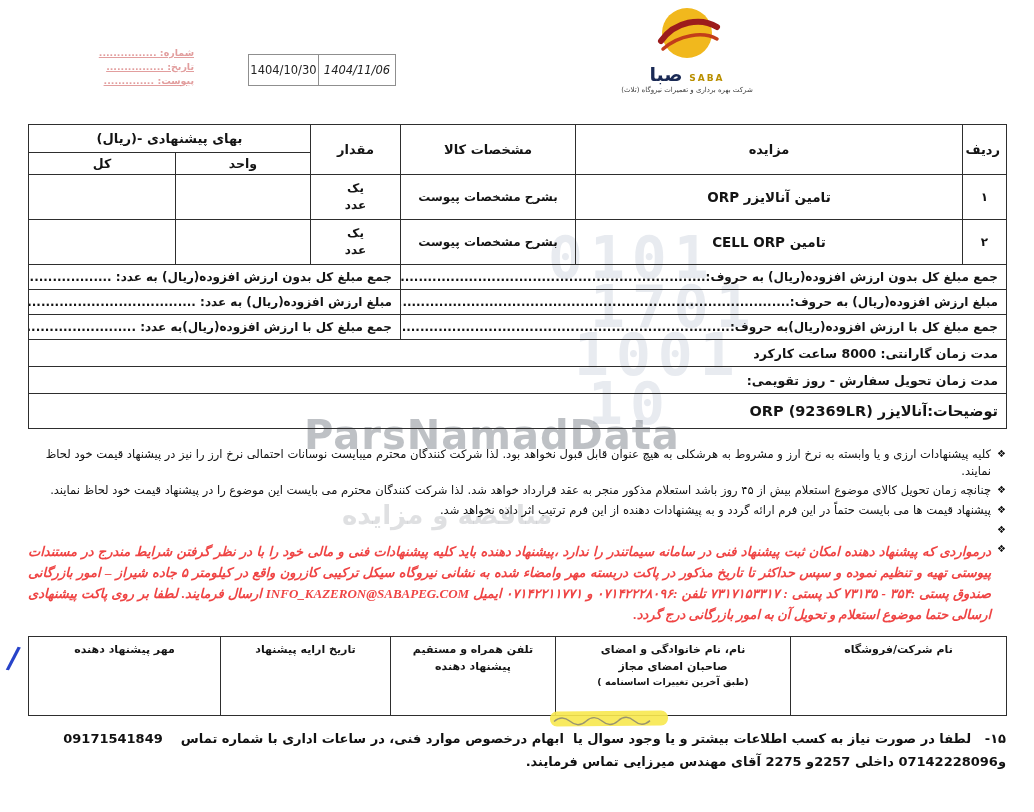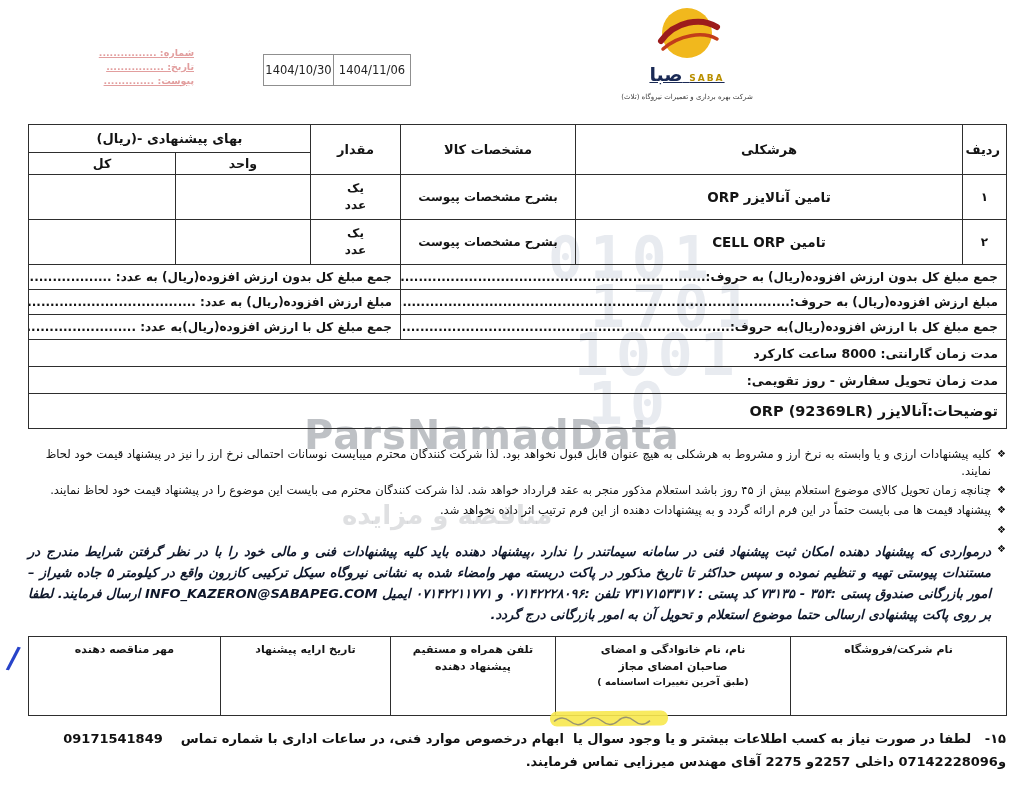--- a/index.html
+++ b/index.html
@@ -17,32 +17,32 @@
   .wm-digits .d3{margin-left:26px;}
   .wm-digits .d4{margin-left:40px;}
   .wm-brand{position:absolute;left:304px;top:412px;z-index:0;
             font-size:40px;font-weight:bold;letter-spacing:1px;
             color:rgba(125,132,140,0.50);}
   .wm-fa{position:absolute;left:342px;top:500px;z-index:0;direction:rtl;
          font-size:26px;font-weight:bold;color:rgba(140,145,150,0.28);}
 
   
   .logo{position:absolute;left:612px;top:6px;width:150px;text-align:center;z-index:2;}
-  .logo-word{font-size:19px;font-weight:bold;color:#1a2a55;line-height:1.1;margin-top:-4px;text-decoration:underline;}
+  .logo-word{font-size:19px;font-weight:bold;color:#1a2a55;line-height:1.1;margin-top:-4px;}
   .logo-word .en{font-size:9px;color:#b98f00;font-weight:bold;letter-spacing:2px;}
-  .logo-cap{font-size:7px;color:#3c3c3c;margin-top:8px;}
+  .logo-cap{font-size:7px;color:#3c3c3c;margin-top:1px;}
 
   
   .stamp{position:absolute;left:64px;top:46px;width:130px;z-index:2;direction:rtl;text-align:right;
          color:rgba(216,125,125,0.75);font-size:9.5px;font-weight:bold;line-height:1.45;text-decoration:underline;}
-  .dates{position:absolute;left:263px;top:54px;display:flex;z-index:2;align-items:flex-end;}
+  .dates{position:absolute;left:248px;top:54px;display:flex;z-index:2;align-items:flex-end;}
   .date-cell{border:1px solid #8f8f8f;height:30px;line-height:30px;text-align:center;
              font-size:11.5px;color:#222;}
   .date-cell.dl{width:69px;border-right:none;}
-  .date-cell.dr{width:76px;}
+  .date-cell.dr{width:76px;font-style:italic;}
 
   
   table.items{position:absolute;left:28px;top:124px;width:978px;z-index:1;
               border-collapse:collapse;table-layout:fixed;background:transparent;}
   table.items th,table.items td{border:1px solid #2e2e2e;padding:1px 6px;background:transparent;
               overflow:hidden;}
   table.items thead th{font-size:13px;font-weight:bold;text-align:center;height:25px;}
   table.items thead tr.sub th{height:19px;font-size:12.5px;}
   tr.item td{height:42px;text-align:center;font-weight:bold;}
   td.c-no{font-size:12px;}
@@ -53,21 +53,21 @@
             white-space:nowrap;padding-right:8px;}
   tr.misc td{height:24px;font-size:12.5px;font-weight:bold;text-align:right;padding-right:8px;padding-left:16px;}
   tr.notes td{height:32px;font-size:14.5px;font-weight:bold;text-align:right;padding-right:8px;}
 
   
   .terms{position:absolute;left:28px;top:446px;width:978px;direction:rtl;z-index:1;}
   .b{display:flex;align-items:flex-start;gap:6px;font-size:11.5px;line-height:1.45;
      margin-bottom:3px;text-align:right;color:#101010;}
   .b .mark{font-size:10px;line-height:1.6;}
   .note{margin-top:6px;font-weight:bold;font-style:italic;font-size:13px;line-height:1.62;
-        text-align:justify;color:#0f172a;}
+        text-align:justify;color:#ef4444;font-family:Liberation Serif, serif;}
 
   
   table.vendor{position:absolute;left:28px;top:636px;width:978px;z-index:1;
                border-collapse:collapse;table-layout:fixed;background:transparent;}
   table.vendor th{border:1px solid #2e2e2e;height:72px;vertical-align:top;padding-top:5px;
                   font-size:11px;font-weight:bold;text-align:center;line-height:1.5;
                   background:transparent;}
   .sig-l3{font-size:9.5px;font-weight:bold;}
 
   
@@ -123,21 +123,21 @@
       <col style="width:44px">
         <col style="width:387px">
         <col style="width:175px">
       <col style="width:90px">
         <col style="width:135px">
         <col style="width:147px">
     </colgroup>
     <thead>
       <tr>
         <th rowspan="2">ردیف</th>
-        <th rowspan="2">هرشکلی</th>
+        <th rowspan="2">مزایده</th>
         <th rowspan="2">مشخصات کالا</th>
         <th rowspan="2">مقدار</th>
         <th colspan="2">بهای پیشنهادی -(ریال)</th>
       </tr>
       <tr class="sub">
         <th>واحد</th>
         <th>کل</th>
       </tr>
     </thead>
     <tbody>
@@ -216,21 +216,21 @@
     <tbody>
         <tr>
       <th>نام شرکت/فروشگاه</th>
       <th>
         <div>نام، نام خانوادگی و امضای</div>
         <div>صاحبان امضای مجاز</div>
         <div class="sig-l3">(طبق آخرین تغییرات اساسنامه )</div>
       </th>
       <th>تلفن همراه و مستقیم پیشنهاد دهنده</th>
       <th>تاریخ ارایه پیشنهاد</th>
-      <th>مهر مناقصه دهنده</th>
+      <th>مهر پیشنهاد دهنده</th>
     </tr>
   </tbody>
     </table>
 
   <div class="slash">/</div>
 
   <div class="hl">
     <svg width="114" height="14">
       <path d="M4 9 q8 -7 16 0 t16 0 t16 0 t16 0 t16 0 t16 0" fill="none" stroke="#8f8a60" stroke-width="1.4"></path>
     </svg>

